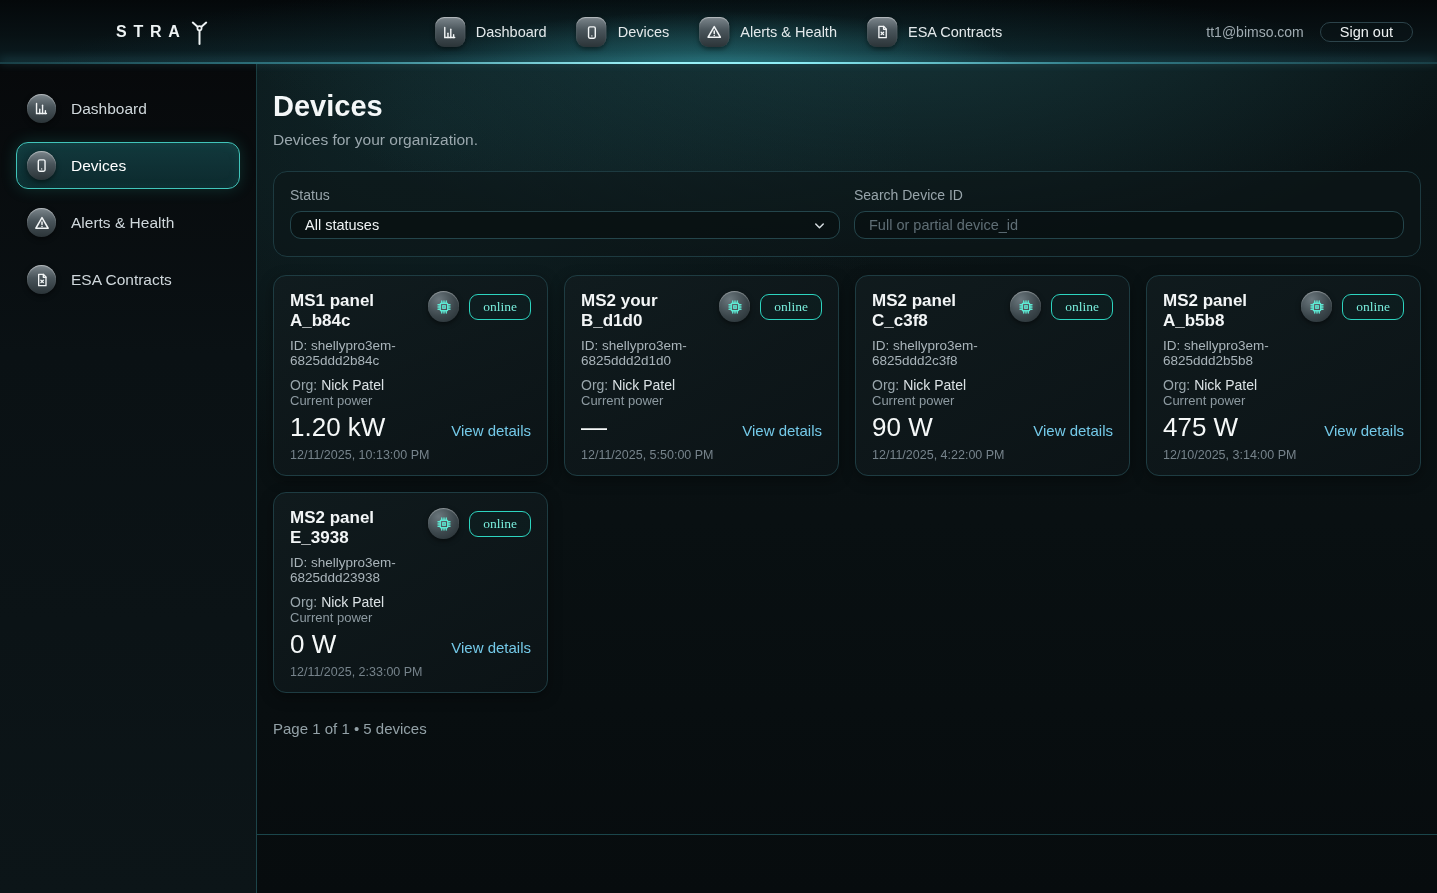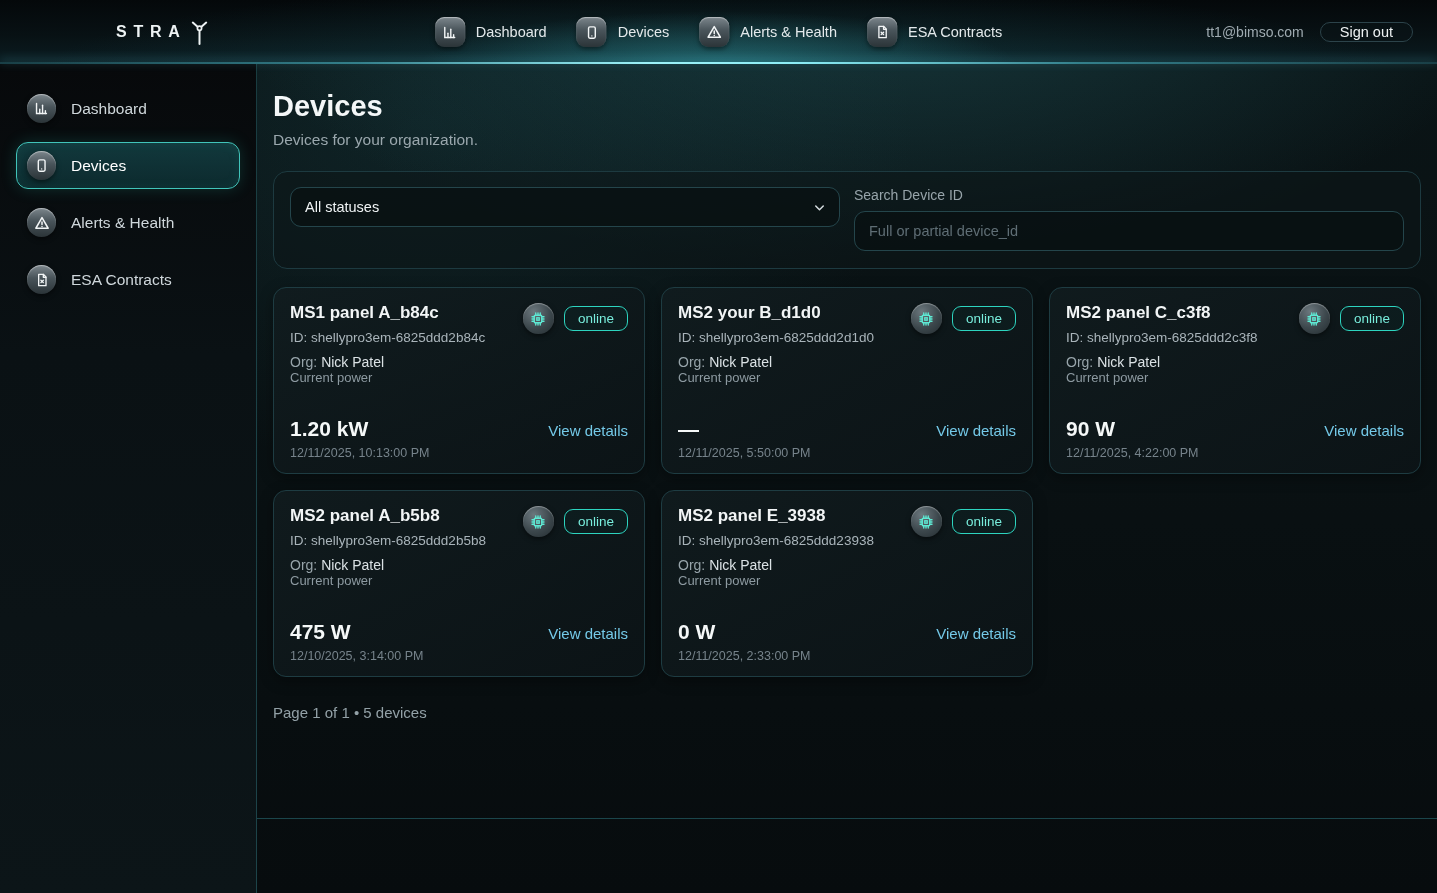--- a/index.html
+++ b/index.html
@@ -93,62 +93,62 @@
   .page-subtitle { font-size:15.5px; color:#9aa7ad; margin-top:8px; }
 
   
   .filter-panel {
     margin-top:22px; border:1px solid #1d3a40; border-radius:14px;
     background:rgba(12,21,24,.55); padding:15px 16px 17px;
     display:grid; grid-template-columns:1fr 1fr; gap:14px;
   }
   .field-label { font-size:14px; color:#97a4aa; margin-bottom:8px; }
   .control {
-    height:40px; width:100%; border-radius:11px;
+    height:28px; width:100%; border-radius:11px;
     background:rgba(8,16,18,.75); border:1px solid #24454b;
     display:flex; align-items:center; padding:0 14px;
     font-size:14.5px; color:#f0f4f5; position:relative; cursor:pointer;
   }
   .control .chev { position:absolute; right:12px; color:#d6dde0; display:flex; }
   input.control {
     cursor:text; font-family:inherit; outline:none;
   }
   input.control::placeholder { color:#5f6e75; }
 
   
   .grid {
-    margin-top:18px; display:grid; grid-template-columns:repeat(3,1fr); gap:16px;
+    margin-top:18px; display:grid; grid-template-columns:repeat(4,1fr); gap:16px;
   }
   .card {
     border:1px solid #1e3c42; border-radius:13px;
     background:linear-gradient(150deg,rgba(17,28,31,.85),rgba(12,20,23,.85));
     box-shadow:0 4px 14px rgba(0,0,0,.35);
     padding:15px 16px 13px; min-height:176px;
     display:flex; flex-direction:column;
   }
   .card-top { display:flex; justify-content:space-between; align-items:flex-start; }
   .card-name { font-size:17px; font-weight:700; color:#f2f5f6; margin-bottom:7px; }
   .card-id { font-size:13.5px; color:#a9b4ba; margin-bottom:9px; }
   .card-org { font-size:14px; color:#97a4aa; }
   .card-org b { color:#dbe2e5; font-weight:400; }
-  .card-right { display:flex; align-items:center; gap:10px; flex:0 0 auto; margin-left:8px; }
+  .card-right { display:flex; align-items:center; gap:10px; flex:0 0 auto; margin-left:8px;font-family:Liberation Serif, serif; }
   .chip-badge {
     width:31px; height:31px; border-radius:50%;
     display:flex; align-items:center; justify-content:center;
     background:radial-gradient(circle at 35% 28%, #6b777d 0%, #3c474c 55%, #242c30 100%);
     box-shadow:inset 0 1px 1px rgba(255,255,255,.35), 0 2px 5px rgba(0,0,0,.5);
     color:#5eead4;
   }
   .status-pill {
     border:1px solid #2dd4bf; color:#79eedd; border-radius:9px;
     padding:4px 13px; font-size:13.5px; background:rgba(13,42,42,.25);
   }
   .power-label { font-size:13px; color:#8d9aa1; margin-top:auto; }
   .power-row { display:flex; align-items:baseline; justify-content:space-between; margin-top:4px; }
-  .power-value { font-size:21px; font-weight:700; color:#f5f8f8;margin-top:28px; }
+  .power-value { font-size:26px; font-weight:400; color:#f5f8f8; }
   .view-link { font-size:15px; color:#74c9e8; cursor:pointer; text-decoration:none; }
   .timestamp { font-size:12.5px; color:#76838b; margin-top:5px; }
 
   
   .pager { margin-top:27px; display:flex; align-items:center; }
   .pager-info { font-size:15px; color:#93a1a7; }
   .pager-btns { margin-left:auto; display:flex; gap:9px; }
   .btn.next {
     background:linear-gradient(180deg,rgba(26,92,97,.75),rgba(15,62,68,.75));
     border:1px solid #4fd4c9;
@@ -275,20 +275,21 @@
   </button>
 
 </aside>
 
   <main class="main">
     <h1 class="page-title">Devices</h1>
     <p class="page-subtitle">Devices for your organization.</p>
 
     <section class="filter-panel">
       <div>
+        <div class="field-label">Status</div>
         <div class="control" role="combobox">
           <span>All statuses</span>
           <span class="chev">
               <svg width="15" height="15" viewBox="0 0 24 24" fill="none" stroke="currentColor" stroke-width="2.4" stroke-linecap="round" stroke-linejoin="round">
                 <path d="M6 9.5l6 6 6-6"></path>
               </svg>
             </span>
         </div>
       </div>
       <div>

